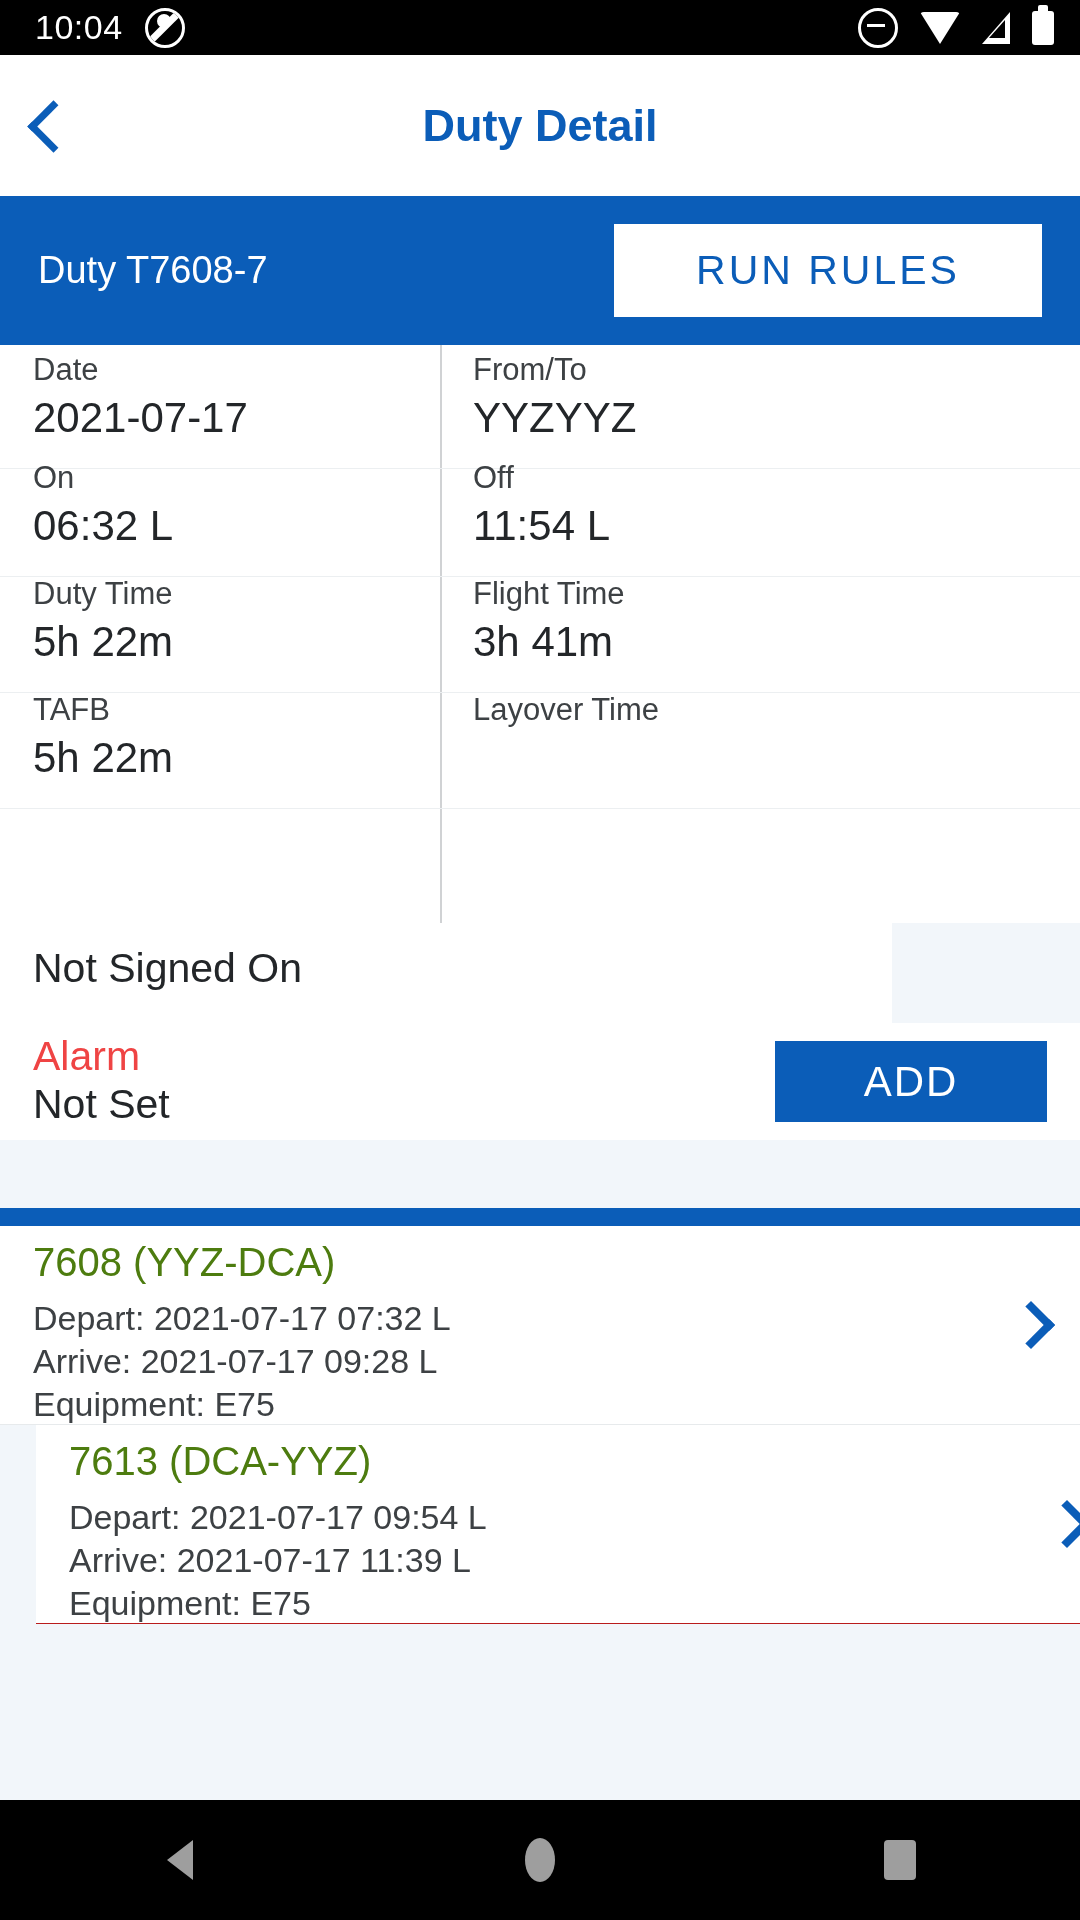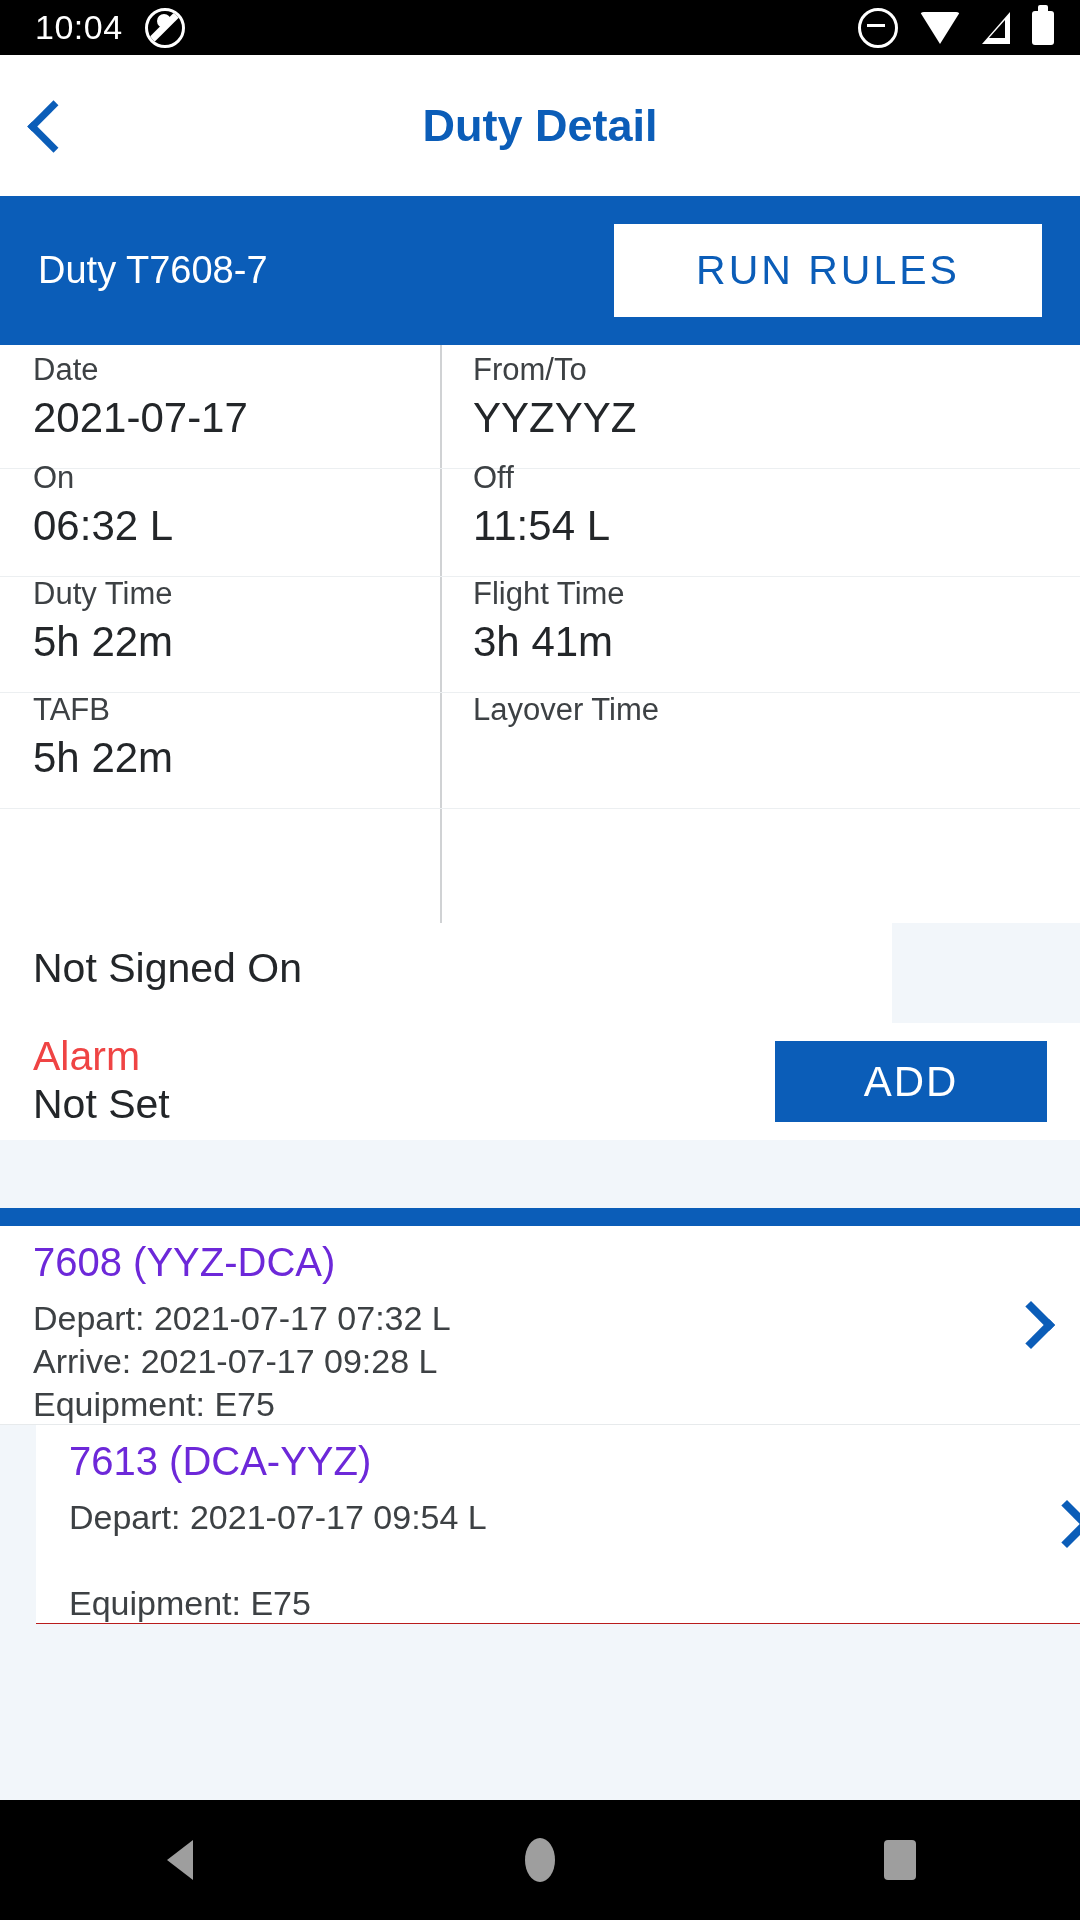--- a/index.html
+++ b/index.html
@@ -131,21 +131,21 @@
   }
   .sectors-title{color:#fff;font-size:35px;font-weight:bold;margin-left:33px;}
 
   .sector-list{position:absolute;left:0;top:1226px;width:1080px;}
   .sector-item{
     position:relative;width:1080px;height:198px;background:#fff;
     border-bottom:1px solid #e7eaec;cursor:pointer;
   }
   .sector-item:last-child{border-bottom:1px solid #b91c1c;margin-left:36px;}
   .sector-head{
-    position:absolute;left:33px;top:14px;font-size:40px;color:#6d28d9;font-weight:normal;
+    position:absolute;left:33px;top:14px;font-size:40px;color:#4d7c0f;font-weight:normal;
   }
   .sector-line{
     position:absolute;left:33px;font-size:34px;color:#3d4144;line-height:40px;
   }
   .sector-line.l1{top:72px;}
   .sector-line.l2{top:115px;}
   .sector-line.l3{top:158px;}
   .chev-right-wrap{
     position:absolute;right:32px;top:0;height:198px;display:flex;align-items:center;
   }
@@ -277,20 +277,21 @@
       <div class="sector-line l2">Arrive: 2021-07-17 09:28 L</div>
       <div class="sector-line l3">Equipment: E75</div>
       <div class="chev-right-wrap">
         <span class="chev-right"></span>
       </div>
     </div>
 
     <div class="sector-item">
       <div class="sector-head">7613 (DCA-YYZ)</div>
       <div class="sector-line l1">Depart: 2021-07-17 09:54 L</div>
+      <div class="sector-line l2">Arrive: 2021-07-17 11:39 L</div>
       <div class="sector-line l3">Equipment: E75</div>
       <div class="chev-right-wrap">
         <span class="chev-right"></span>
       </div>
     </div>
   </div>
 
   <div class="empty-area"></div>
 
   <div class="navbar">

